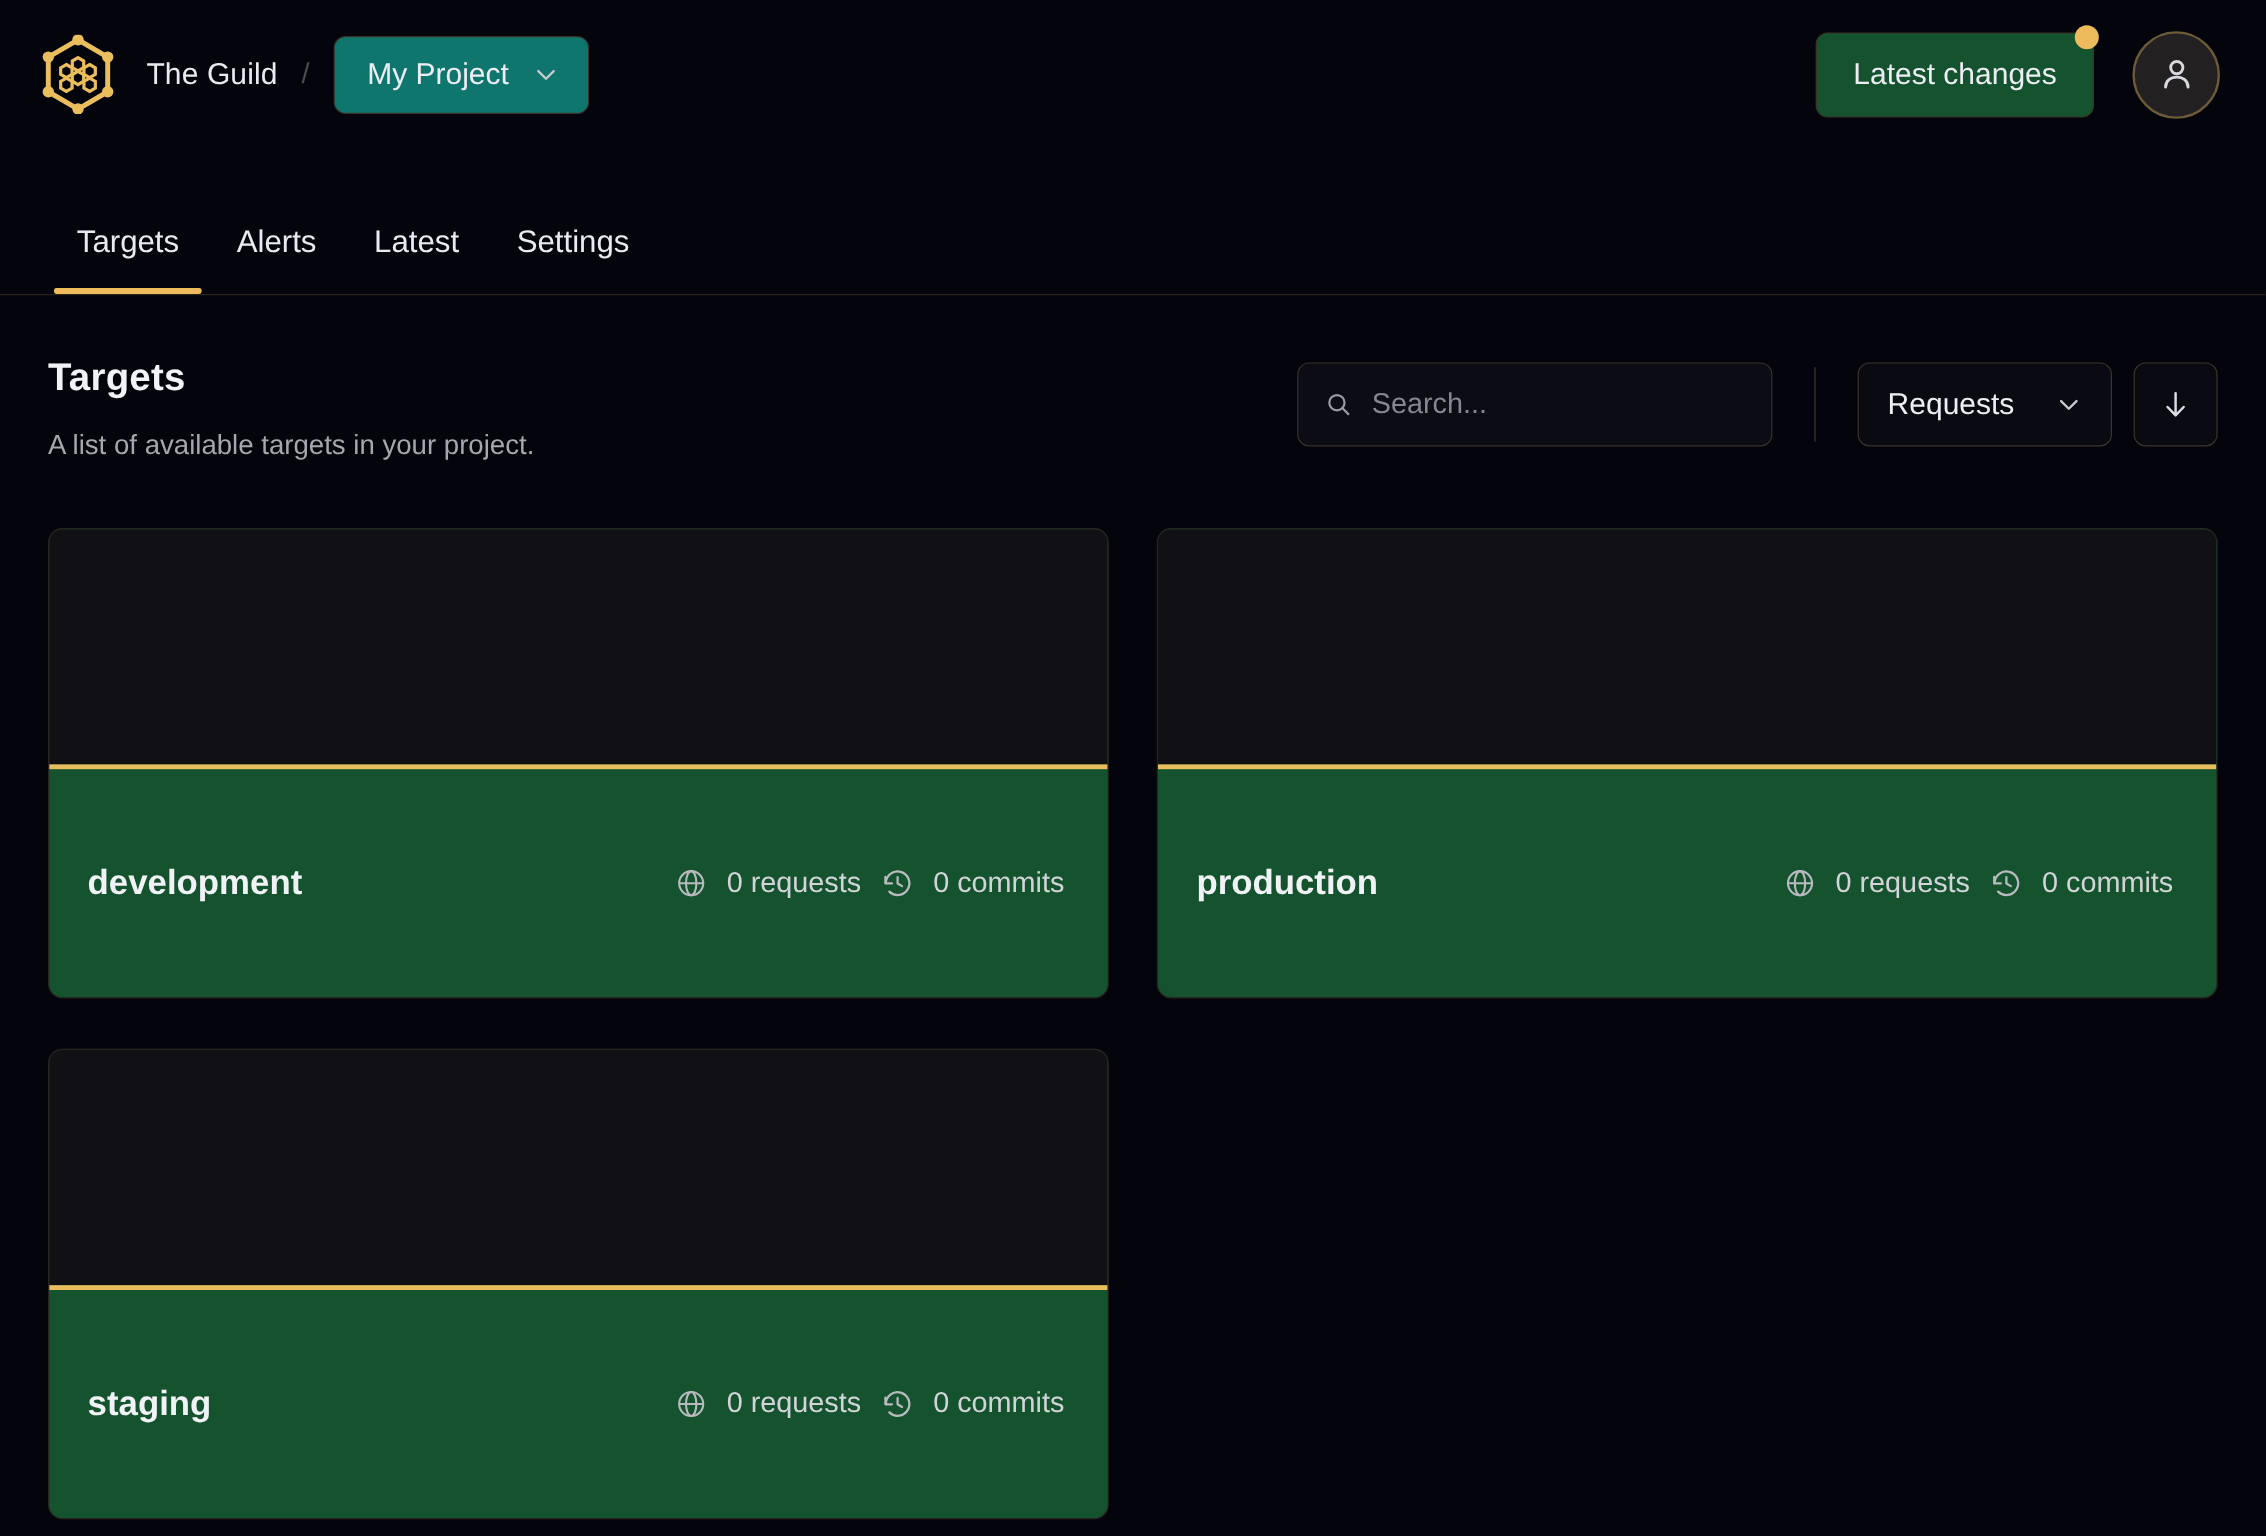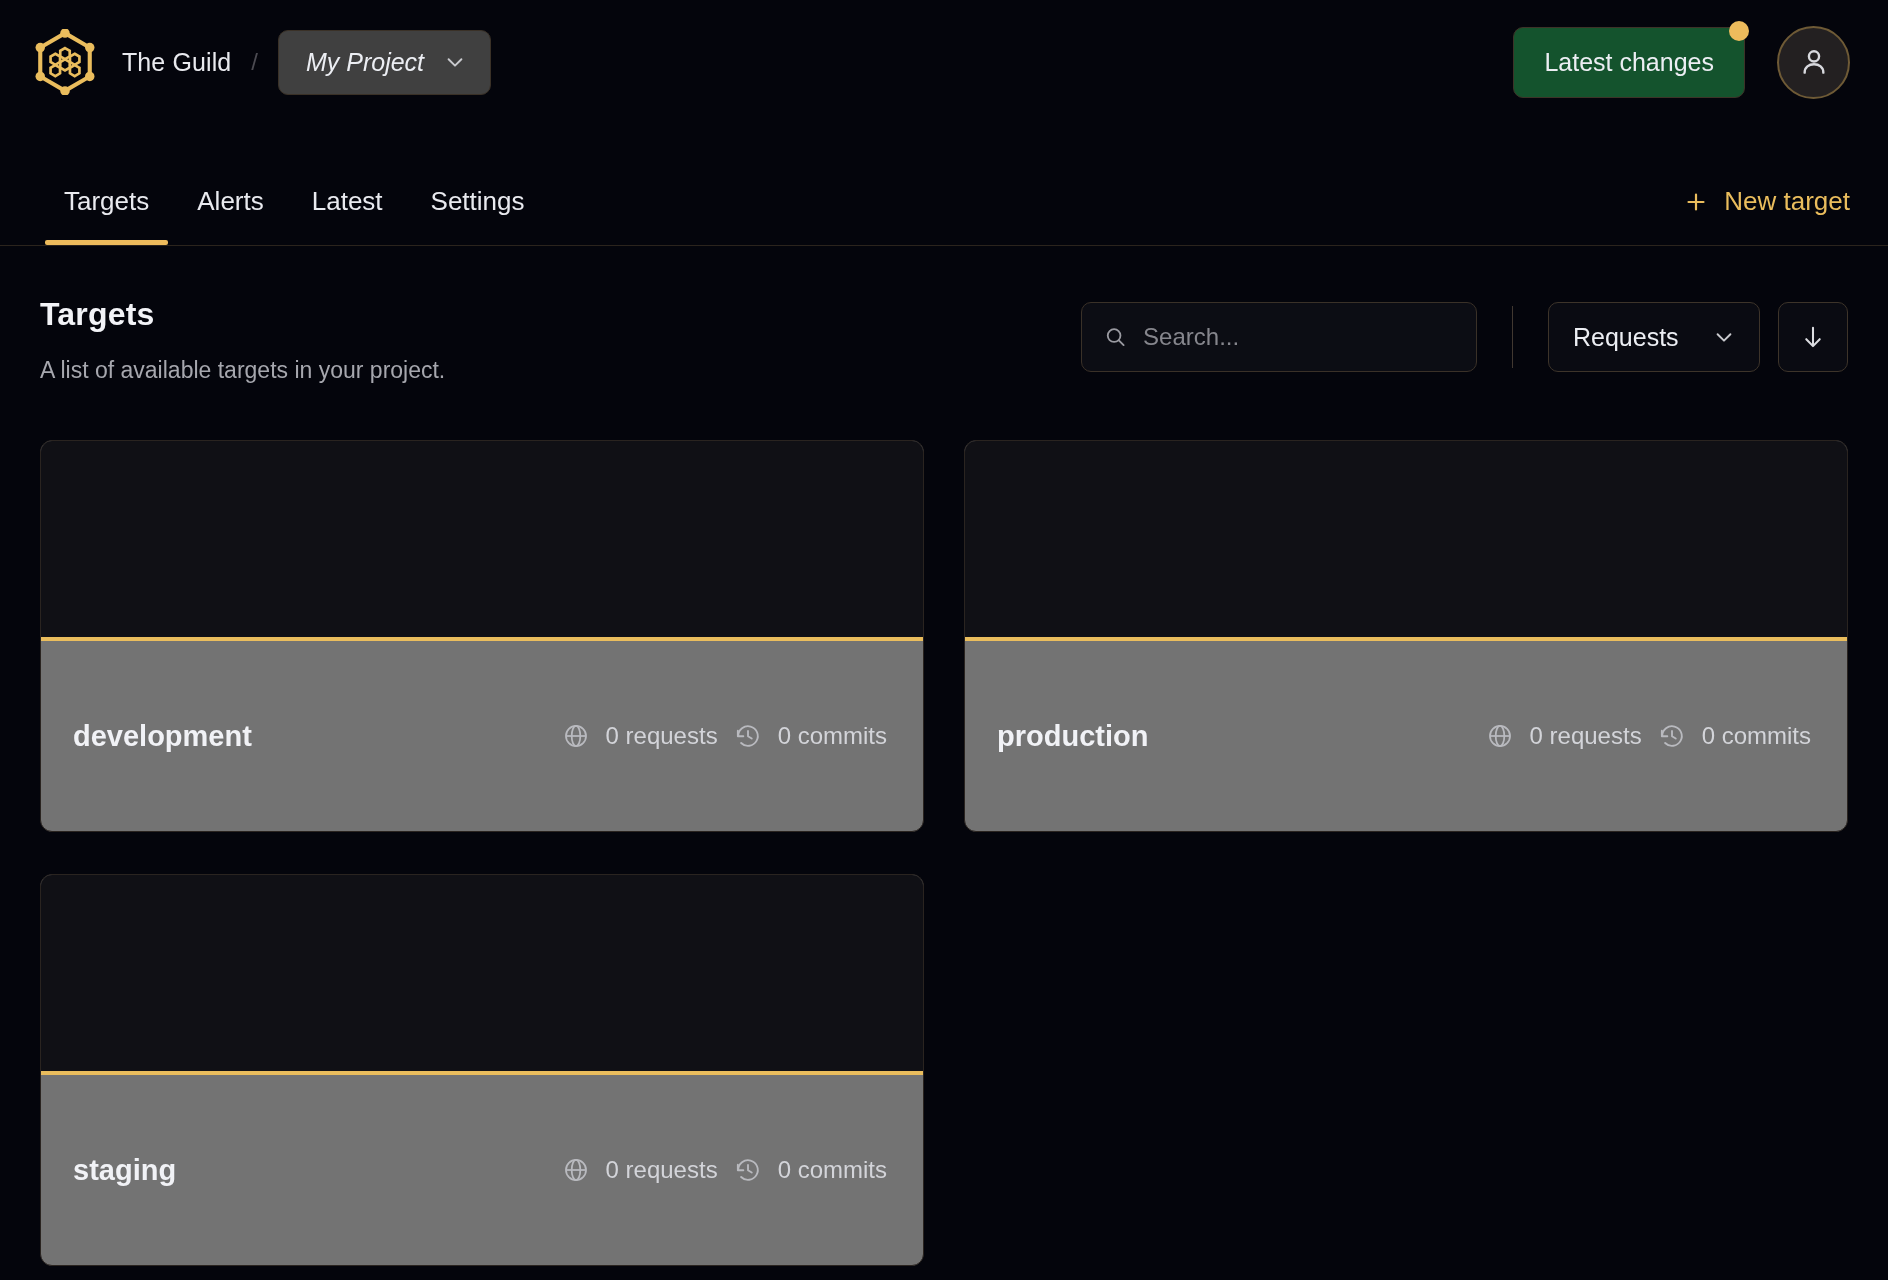--- a/index.html
+++ b/index.html
@@ -44,26 +44,25 @@
   .breadcrumb-sep {
     font-size: 24px;
     color: #4c4b52;
     margin: 0 20px;
   }
 
   .project-pill {
     display: flex;
     align-items: center;
     gap: 20px;
-    background: #404040;
+    background: #0f766e;
     border: 1px solid #3a3127;
     border-radius: 10px;
     padding: 17px 24px 17px 27px;
     cursor: pointer;
-    font-style: italic;
   }
 
   .project-pill-label {
     font-size: 25px;
     color: #eceef3;
   }
 
   .chev {
     width: 22px;
     height: 22px;
@@ -257,21 +256,21 @@
   
   .grid {
     margin-top: 56px;
     display: grid;
     grid-template-columns: 1fr 1fr;
     column-gap: 40px;
     row-gap: 42px;
   }
 
   .card {
-    background: #737373;
+    background: #14532d;
     border: 1px solid #2a2420;
     border-radius: 12px;
     overflow: hidden;
     cursor: pointer;
     display: flex;
     flex-direction: column;
   }
 
   .card-chart {
     height: 196px;
@@ -367,26 +366,20 @@
 </div>
 
 <div class="tabbar">
   <div class="tabs">
     <div class="tab active">Targets</div>
     <div class="tab">Alerts</div>
     <div class="tab">Latest</div>
     <div class="tab">Settings</div>
   </div>
 
-  <div class="new-target">
-    <svg class="plus-ico" viewBox="0 0 24 24">
-      <path d="M12 4.5 V19.5 M4.5 12 H19.5" stroke="#eabd5d" stroke-width="2.2" stroke-linecap="round"></path>
-    </svg>
-    <span>New target</span>
-  </div>
 </div>
 
 <div class="content">
 
   <div class="content-head">
     <div>
       <div class="page-title">Targets</div>
       <div class="page-sub">A list of available targets in your project.</div>
     </div>
 

